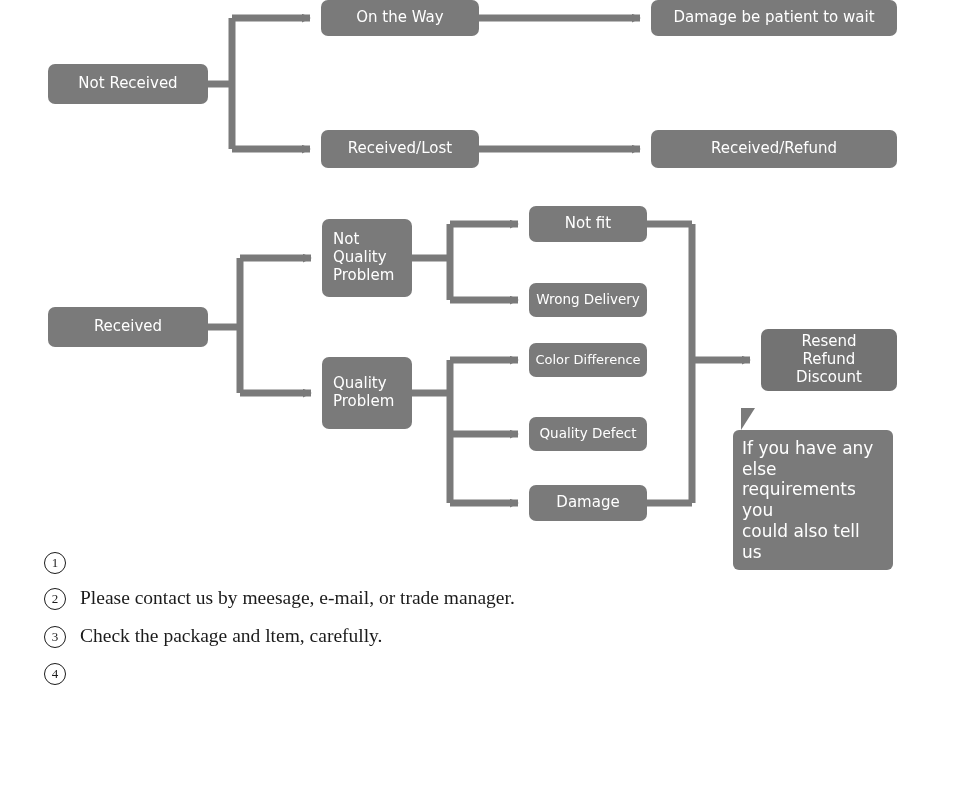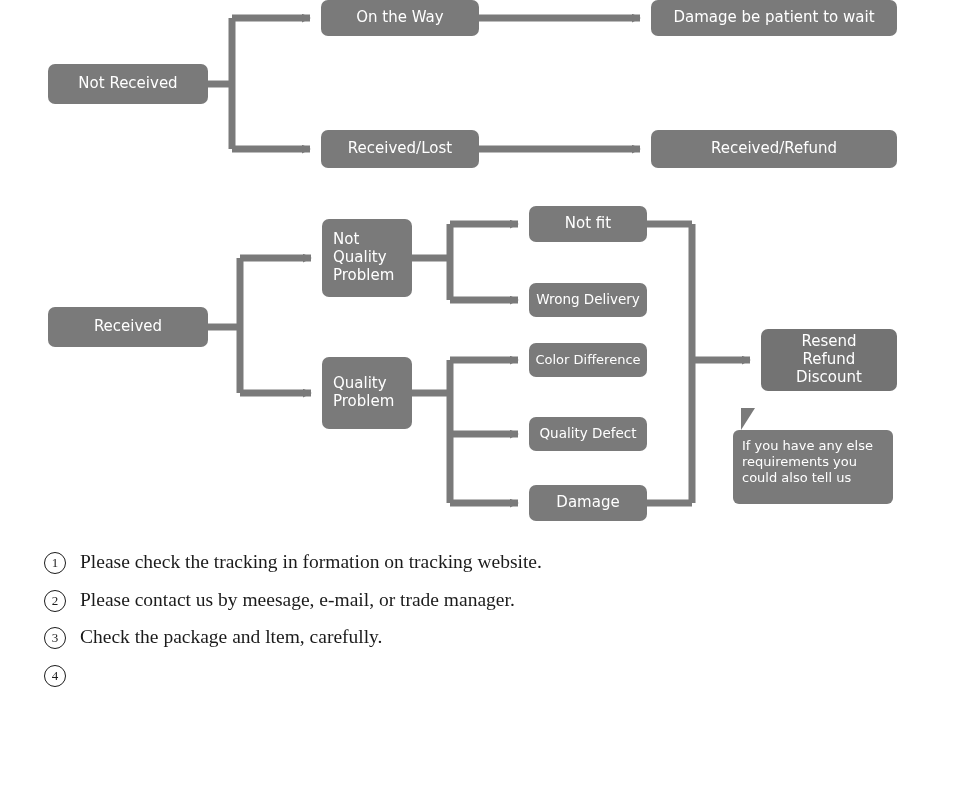--- a/index.html
+++ b/index.html
@@ -38,21 +38,21 @@
   
   #wires { position: absolute; left: 0; top: 0; width: 960px; height: 540px; }
 
   
   .callout {
     position: absolute;
     background: #7a7a7a;
     color: #ffffff;
     border-radius: 6px;
     font-family: "DejaVu Sans", sans-serif;
-    font-size: 13px;
+    font-size: 17px;
     line-height: 1.22;
     padding: 8px 9px;
     white-space: pre-line;
   }
   .callout-tail {
     position: absolute;
     width: 0; height: 0;
     border-left: 14px solid #7a7a7a;
     border-bottom: 22px solid transparent;
   }
@@ -189,21 +189,20 @@
     </div>
 
   <div class="callout-tail" id="callout-tail" style="left: 741px; top: 408px;"></div>
   <div class="callout" id="callout" style="left: 733px; top: 430px; width: 160px; min-height: 74px;">If you have any else
 requirements you
 could also tell us</div>
 
   <div id="notes">
       <div class="note">
         <div class="note-num">1</div>
-        <div class="note-text">Please check the tracking in formation on tracking website.</div>
       </div>
       <div class="note">
         <div class="note-num">2</div>
         <div class="note-text">Please contact us by meesage, e-mail, or trade manager.</div>
       </div>
       <div class="note">
         <div class="note-num">3</div>
         <div class="note-text">Check the package and ltem, carefully.</div>
       </div>
       <div class="note">

